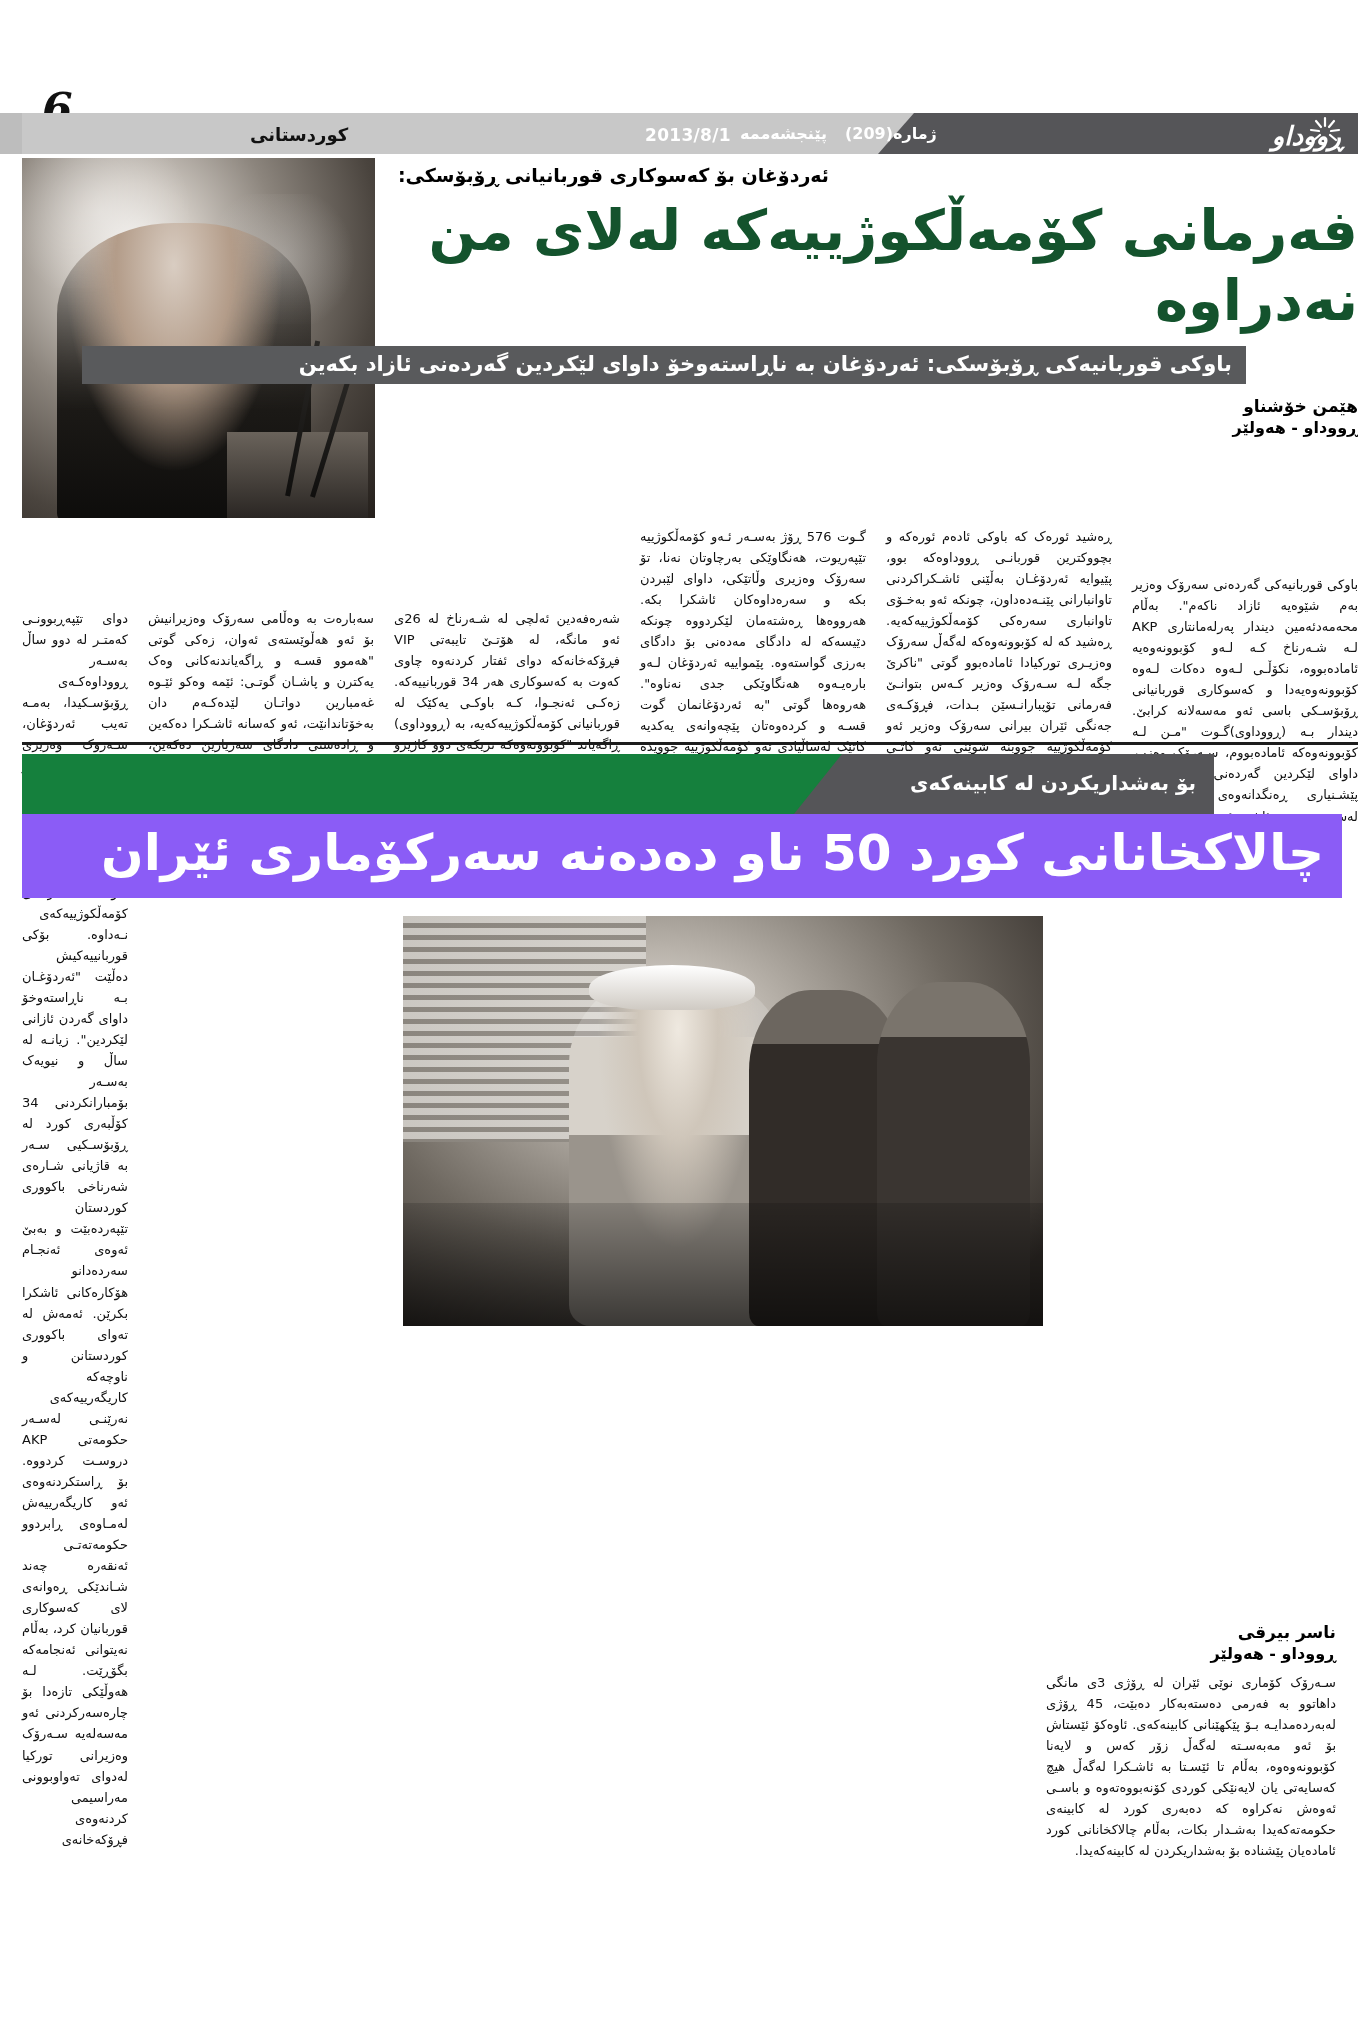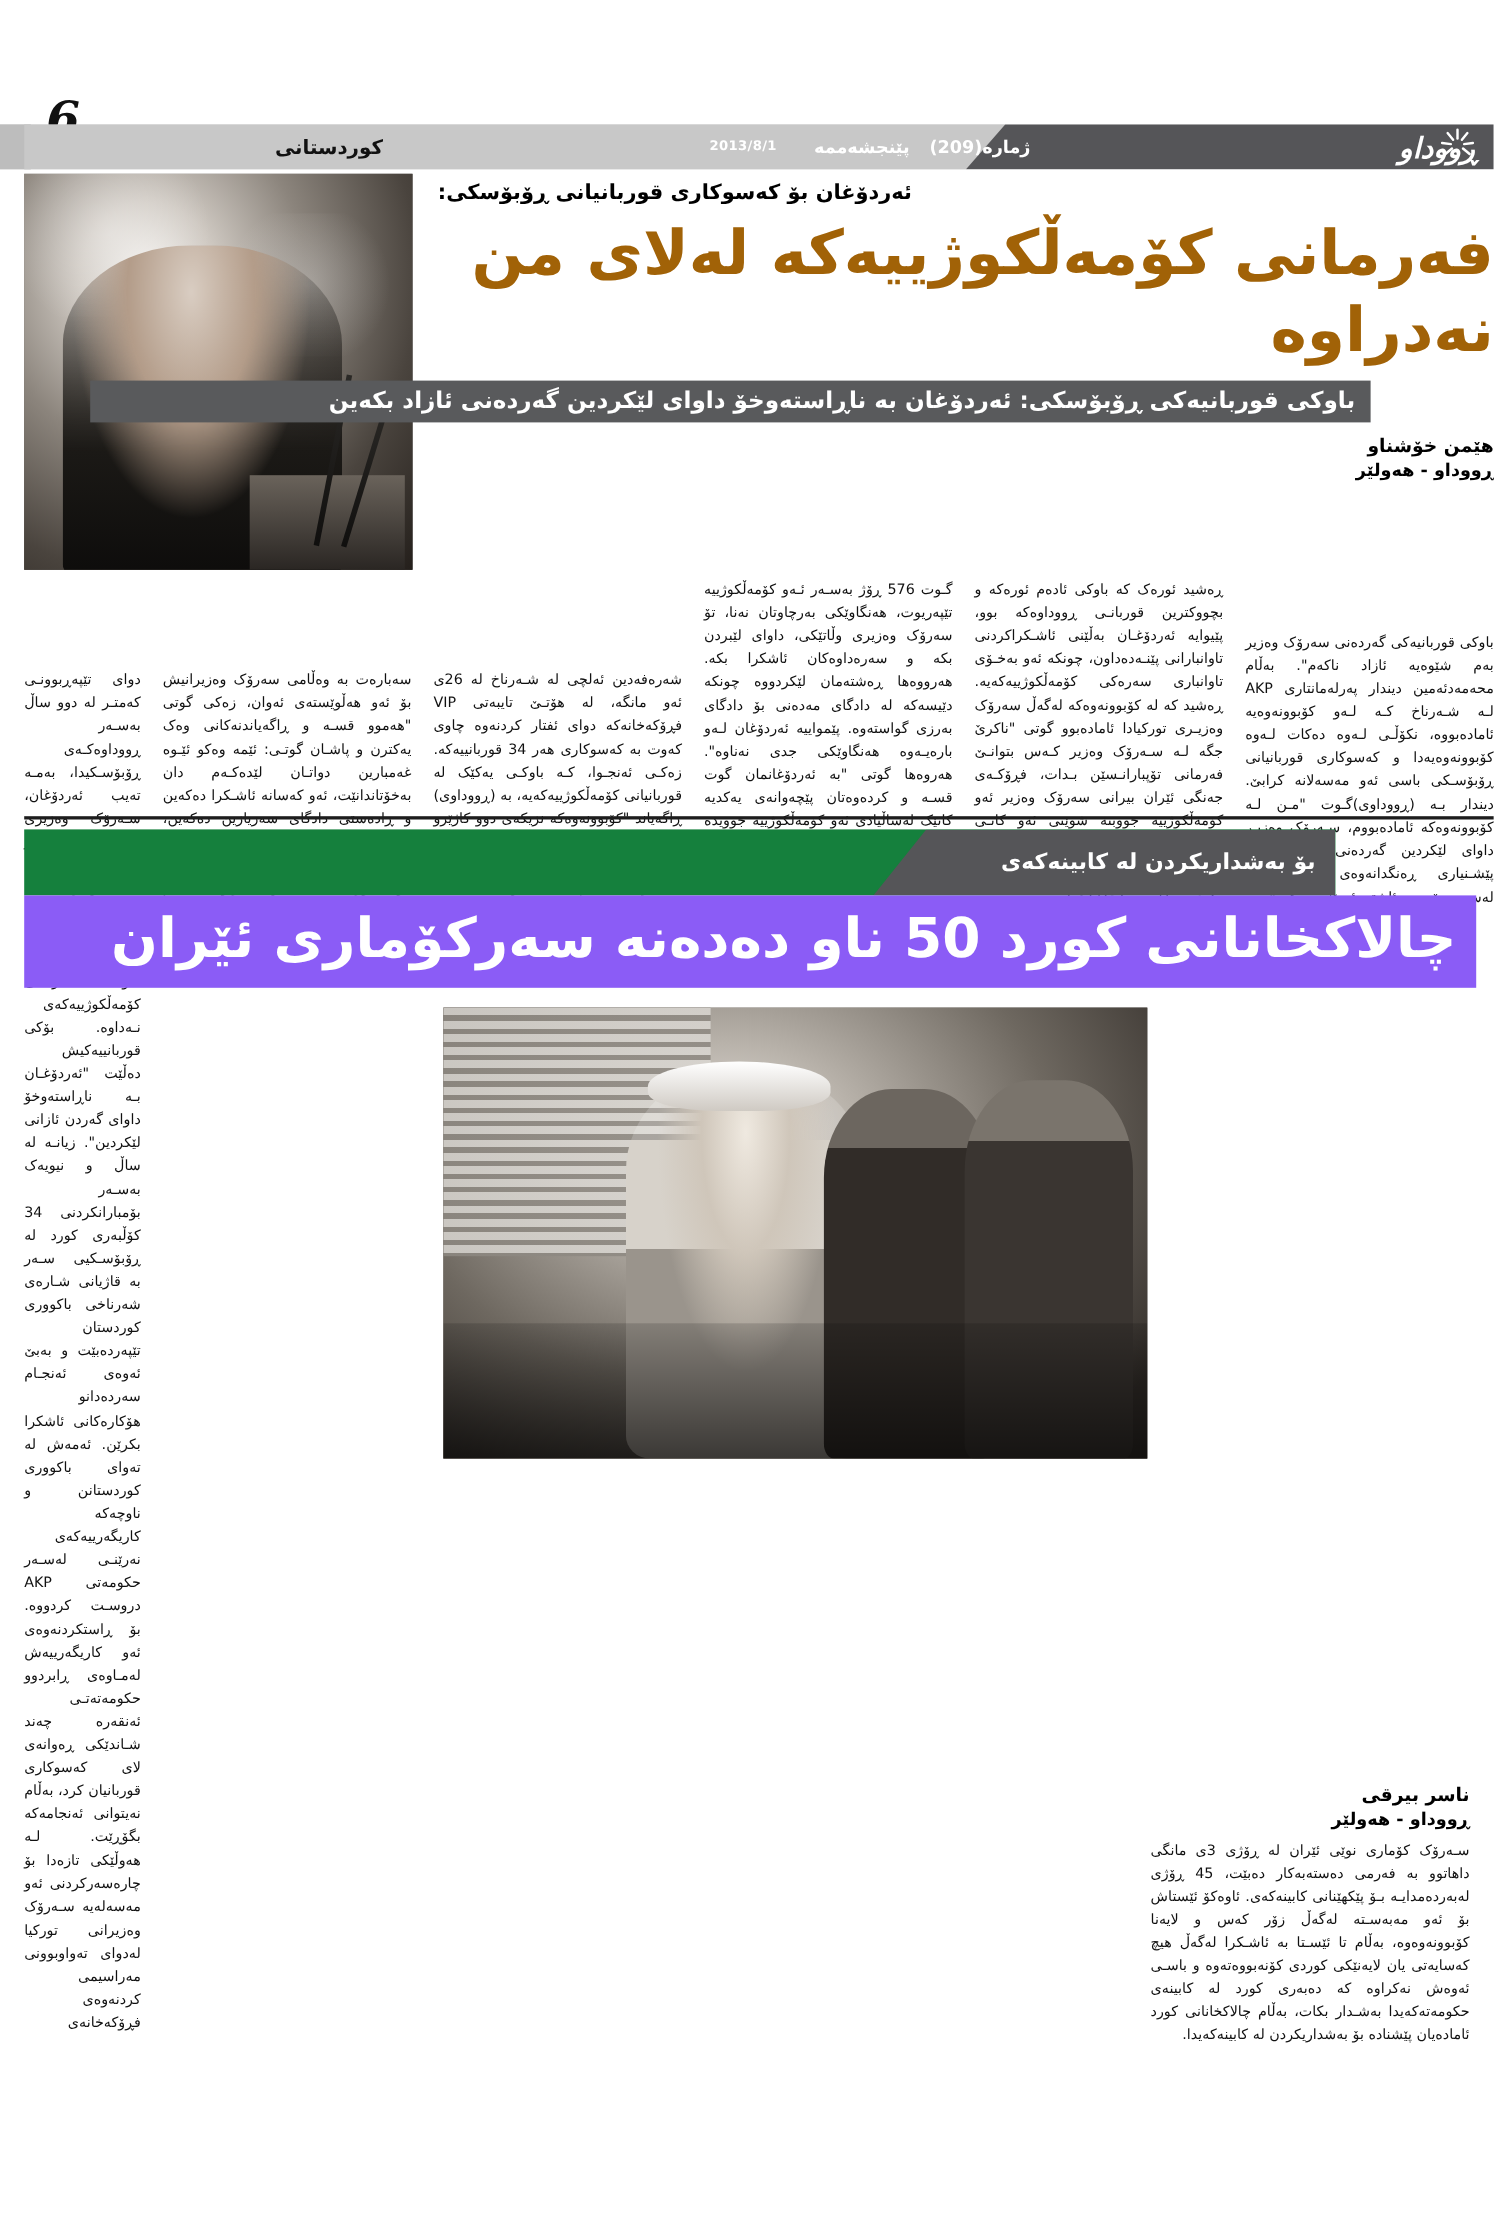--- a/index.html
+++ b/index.html
@@ -72,21 +72,21 @@
     top: 11px;
     font-size: 18px;
     font-weight: bold;
     color: #111;
     direction: rtl;
   }
   .mast-date {
     position: absolute;
     left: 645px;
     top: 12px;
-    font-size: 12px;
+    font-size: 17px;
     color: #fff;
     font-weight: bold;
     letter-spacing: .3px;
   }
   .mast-day {
     position: absolute;
     left: 740px;
     top: 11px;
     font-size: 16px;
     color: #fff;
@@ -188,21 +188,21 @@
   }
   .headline1 {
     position: absolute;
     right: 0;
     top: 38px;
     width: 960px;
     text-align: right;
     font-size: 56px;
     font-weight: bold;
     direction: rtl;
-    color: #a16207;
+    color: #14532d;
     line-height: 1.25;
     letter-spacing: -1px;
   }
   .subbar1 {
     position: absolute;
     left: 60px;
     top: 188px;
     width: 1164px;
     height: 38px;
     background: #595a5c;

